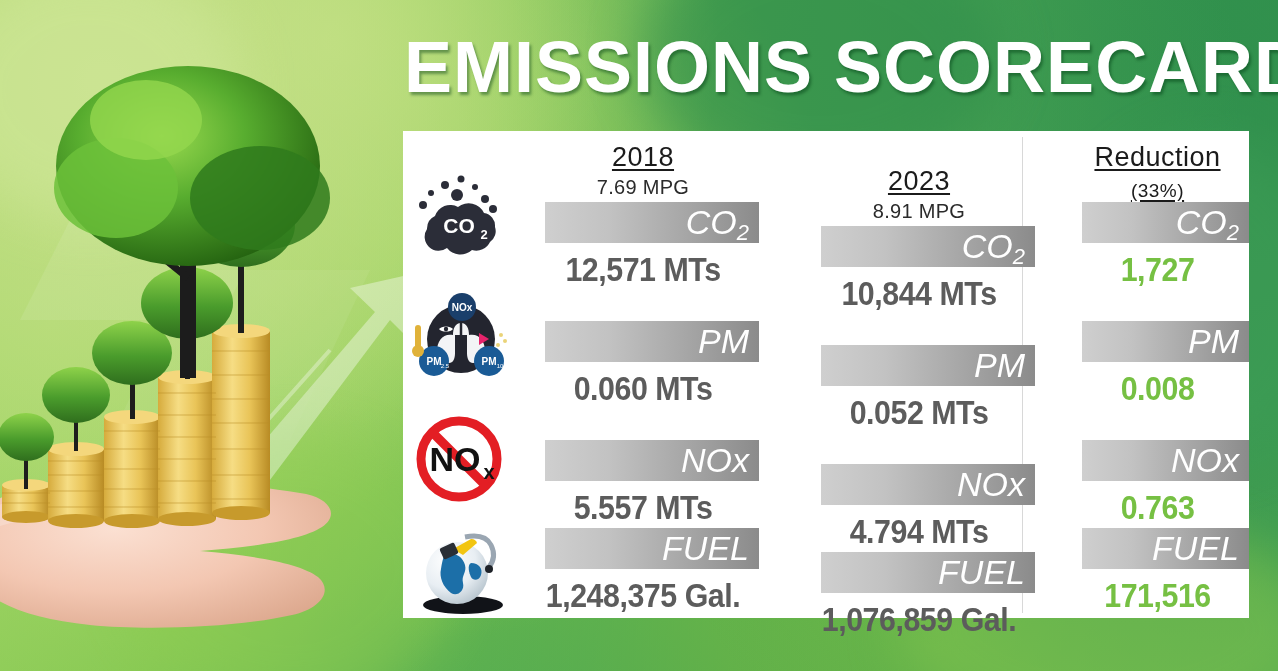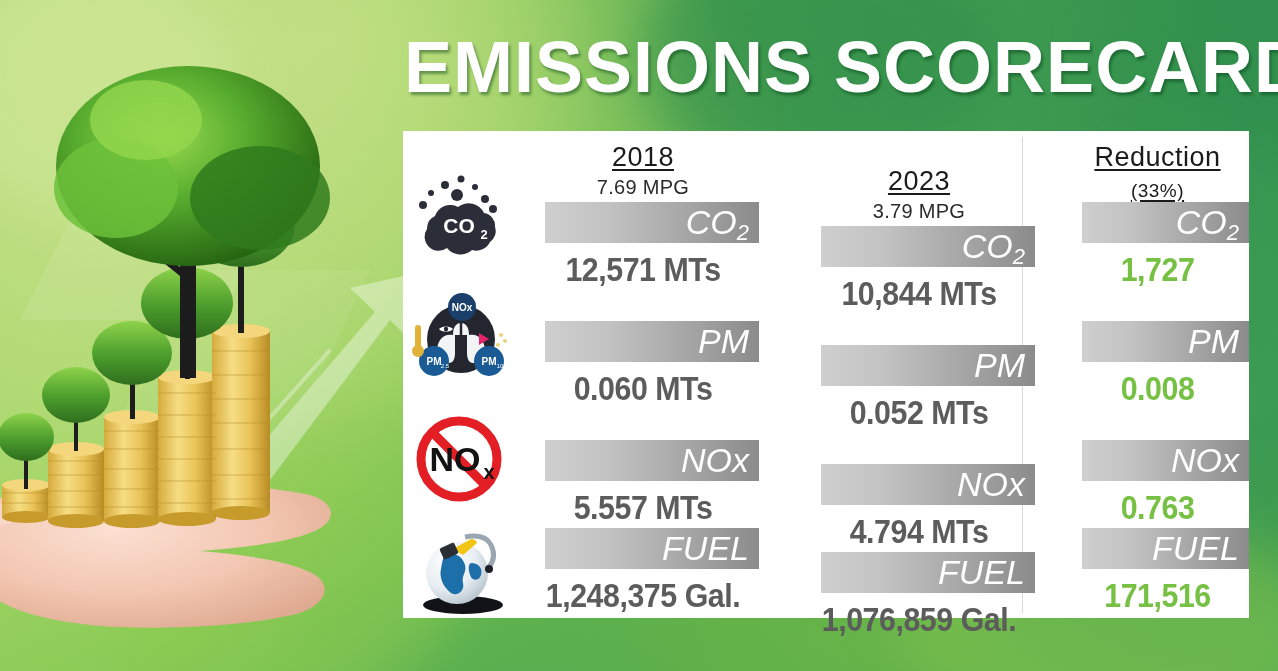--- a/index.html
+++ b/index.html
@@ -381,21 +381,21 @@
         <div class="bar r2b"><span>NO</span><span class="lc">x</span></div>
         <div class="val r2v">5.557 MTs</div>
 
         <div class="bar r3b"><span>FUEL</span></div>
         <div class="val r3v">1,248,375 Gal.</div>
       </div>
 
       <div class="col col-2023">
         <div class="col-head">
           <div class="yr"><span>2023</span></div>
-          <div class="sub">3.79 MPG</div>
+          <div class="sub">8.91 MPG</div>
         </div>
 
         <div class="bar r0b"><span>CO</span><sub>2</sub></div>
         <div class="val r0v">10,844 MTs</div>
 
         <div class="bar r1b"><span>PM</span></div>
         <div class="val r1v">0.052 MTs</div>
 
         <div class="bar r2b"><span>NO</span><span class="lc">x</span></div>
         <div class="val r2v">4.794 MTs</div>

